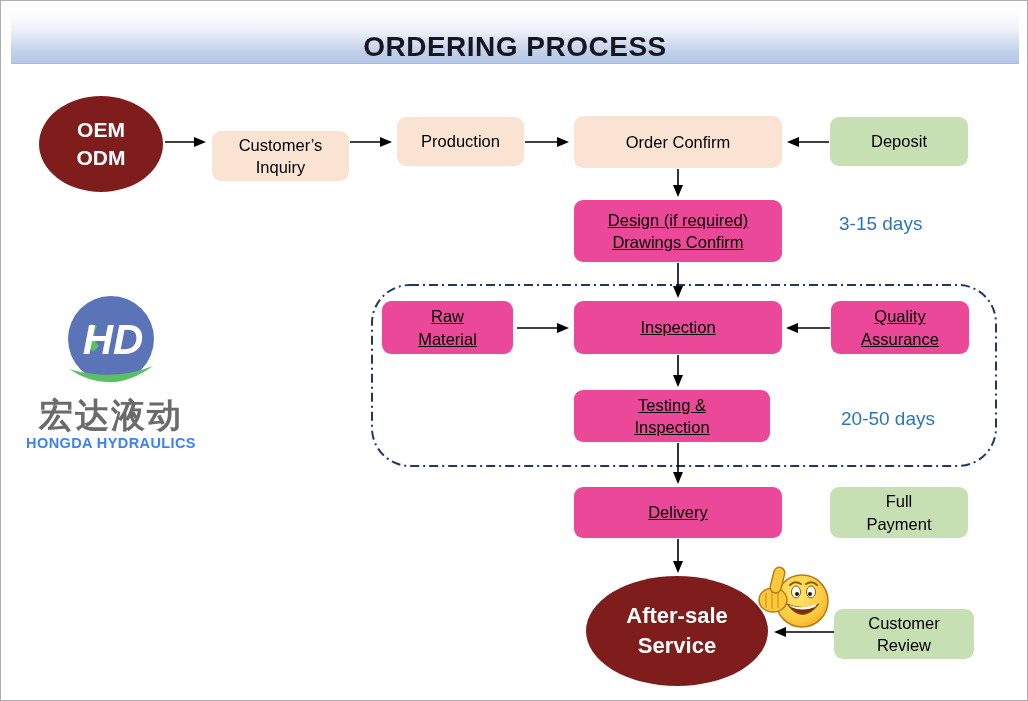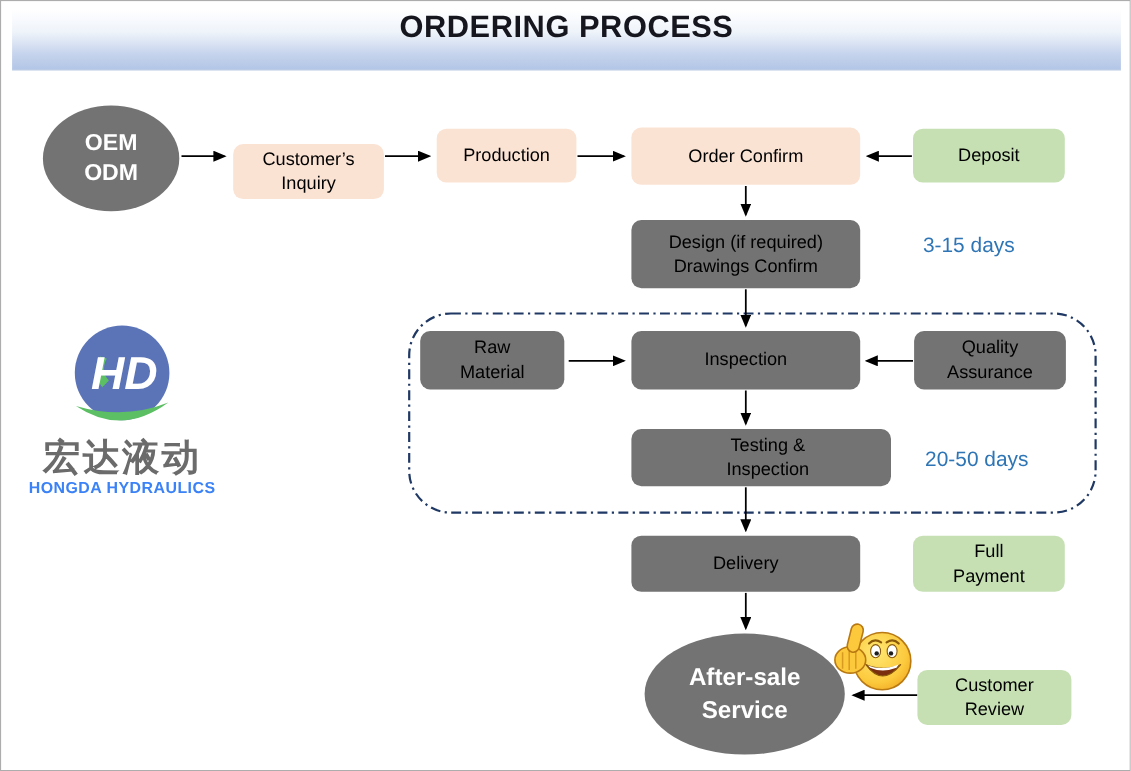--- a/index.html
+++ b/index.html
@@ -2,31 +2,31 @@
 <html><head>
 <meta charset="utf-8">
 <style>
   html,body{margin:0;padding:0;background:#ffffff;font-family:"Liberation Sans",sans-serif;}
   #canvas{position:relative;width:1026px;height:699px;border:1px solid #adadad;background:#ffffff;overflow:hidden;}
 
   
   .banner{position:absolute;left:10px;top:8px;width:1008px;height:54px;
     background:linear-gradient(180deg,#ffffff 0%,#eef3fa 38%,#c5d3ec 75%,#b3c6e7 100%);
     border-bottom:1px solid #a9bcdf;
-    display:flex;align-items:flex-start;justify-content:center;}
+    display:flex;align-items:flex-end;justify-content:center;}
   .banner h1{margin:0;font-size:28px;font-weight:bold;color:#16161f;letter-spacing:.5px;}
 
   
   .node{position:absolute;display:flex;align-items:center;justify-content:center;
     text-align:center;border-radius:9px;font-size:16.5px;color:#000;
     white-space:pre-line;line-height:1.35;}
   .peach{background:#fbe3d4;}
   .green{background:#c6e0b4;}
-  .beige{background:#737373;}
-  .ellipse{border-radius:50%;background:#737373;color:#ffffff;font-weight:bold;}
+  .beige{background:#ec4899;text-decoration:underline;}
+  .ellipse{border-radius:50%;background:#7f1d1d;color:#ffffff;font-weight:bold;}
 
   .days{position:absolute;color:#2e75b6;font-size:19px;white-space:nowrap;}
 
   
   .logo{position:absolute;left:18px;top:293px;width:184px;text-align:center;}
   .logo .zh{font-size:34px;font-weight:bold;color:#6b6b6b;letter-spacing:2px;line-height:1.05;}
   .logo .en{font-size:14.5px;font-weight:bold;color:#3b82f6;letter-spacing:.4px;margin-top:1px;}
 
   svg.overlay{position:absolute;left:0;top:0;pointer-events:none;}
 </style>
@@ -73,21 +73,21 @@
 
   <div class="node beige" style="left:573px;top:199px;width:208px;height:62px;">Design (if required)
 Drawings Confirm</div>
   <div class="days" style="left:838px;top:212px;">3-15 days</div>
 
   <div class="node beige" style="left:381px;top:300px;width:131px;height:53px;">Raw
 Material</div>
   <div class="node beige" style="left:573px;top:300px;width:208px;height:53px;">Inspection</div>
   <div class="node beige" style="left:830px;top:300px;width:138px;height:53px;">Quality
 Assurance</div>
-  <div class="node beige" style="left:573px;top:389px;width:224px;height:52px;padding-left:12px;">Testing &amp;
+  <div class="node beige" style="left:573px;top:389px;width:196px;height:52px;">Testing &amp;
 Inspection</div>
   <div class="days" style="left:840px;top:407px;">20-50 days</div>
 
   <div class="node beige" style="left:573px;top:486px;width:208px;height:51px;">Delivery</div>
   <div class="node green" style="left:829px;top:486px;width:138px;height:51px;">Full
 Payment</div>
 
   <div class="node ellipse" style="left:585px;top:575px;width:182px;height:110px;font-size:22px;">After-sale
 Service</div>
   <div class="node green" style="left:833px;top:608px;width:140px;height:50px;">Customer

